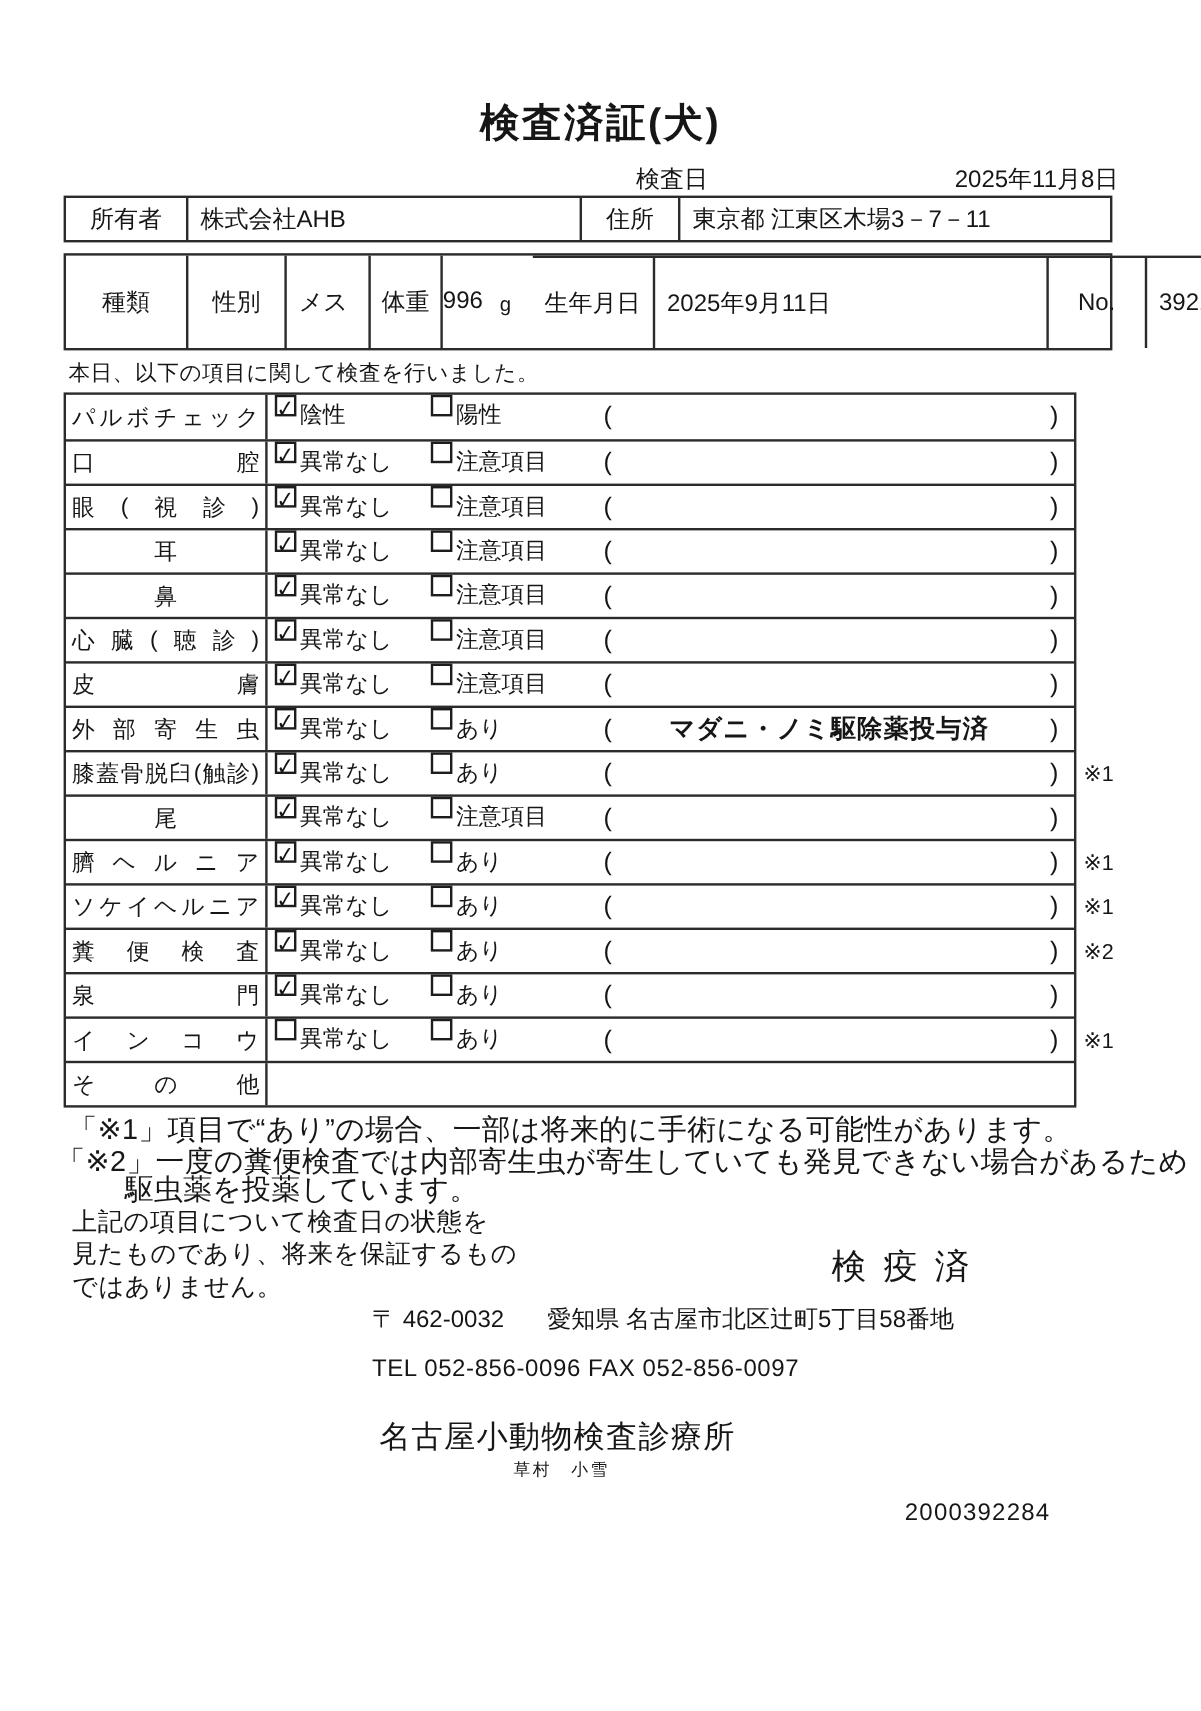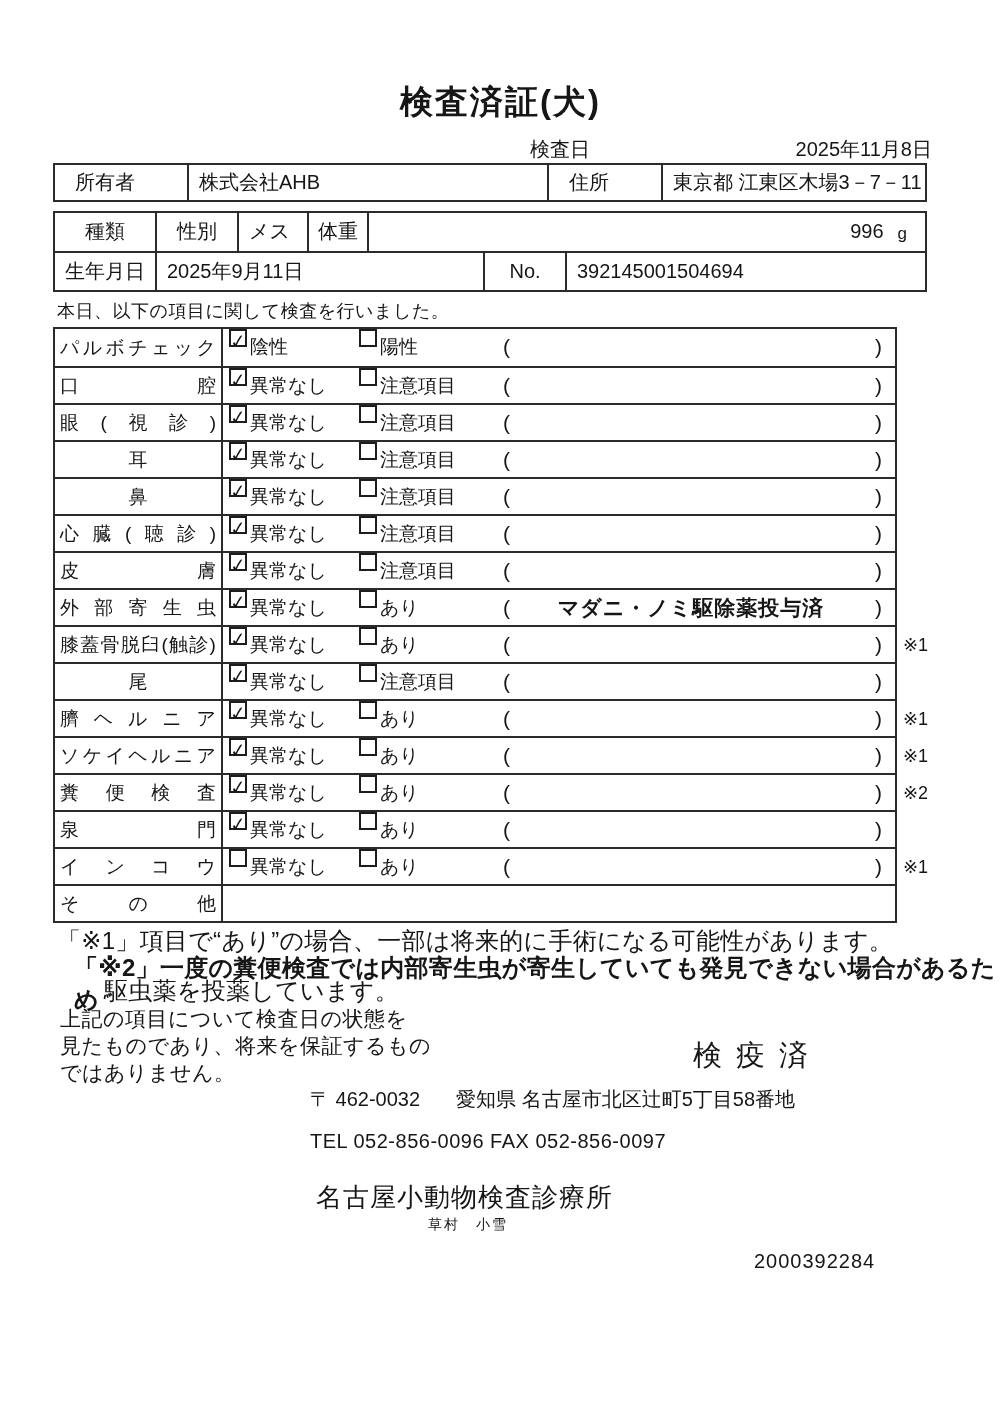--- a/index.html
+++ b/index.html
@@ -14,22 +14,22 @@
   .doc-title{left:0;right:0;top:80px;text-align:center;font-size:33px;font-weight:bold;letter-spacing:2px;}
   .insp-date-label{left:530px;top:136px;font-size:20px;}
   .insp-date-value{top:136px;right:69px;font-size:20px;}
 
   
   .band{border:2px solid #2b2b2b;display:flex;box-sizing:border-box;background:#fff;}
   .band .cell{border-left:2px solid #2b2b2b;display:flex;align-items:center;box-sizing:border-box;font-size:20px;overflow:hidden;white-space:nowrap;}
   .band .cell:first-child{border-left:none;}
   .cell.lab{justify-content:center;}
   .cell.val{padding-left:10px;}
-  .band1{left:53px;top:163px;width:874px;height:39px;gap:32px;}
-  .band2{left:53px;top:211px;width:874px;height:81px;flex-direction:column;}
+  .band1{left:53px;top:163px;width:874px;height:39px;}
+  .band2{left:53px;top:211px;width:874px;height:81px;flex-direction:row;}
   .band2 .brow{display:flex;flex:1;}
   .band2 .brow + .brow{border-top:2px solid #2b2b2b;}
   .w-lab1{width:100px;}
   .w-val1{width:328px;}
   .w-lab2{width:82px;}
   .w-rest{flex:1;}
   .w-sex{width:70px;}
   .w-wlab{width:60px;}
   .weight-cell{flex:1;justify-content:flex-end;padding-right:18px;}
   .weight-unit{font-size:17px;margin-left:14px;margin-top:4px;}
@@ -52,21 +52,21 @@
   .cb2{left:136px;}
   .lbl2{left:157px;}
   .po{left:280px;font-size:21px;}
   .pc{left:652px;font-size:21px;}
   .c-note{left:296px;width:344px;text-align:center;font-size:21px;font-weight:600;letter-spacing:1px;}
   .c-suffix{position:absolute;left:calc(100% + 8px);top:0;line-height:37px;font-size:18px;white-space:nowrap;}
 
   
   .fn{font-size:24px;letter-spacing:.3px;}
   .fn1{left:57px;top:925px;}
-  .fn2{left:74px;top:952px;font-weight:bold;}
+  .fn2{left:47px;top:952px;}
   .fn3{left:104px;top:975px;}
 
   
   .disclaimer{left:60px;top:1005px;font-size:21px;line-height:27px;letter-spacing:.5px;}
   .stamp{left:693px;top:1036px;font-size:29px;letter-spacing:14px;font-weight:500;}
   .addr-line{left:310px;top:1086px;font-size:20px;white-space:nowrap;}
   .addr-line .postal{margin-right:36px;}
   .tel-line{left:310px;top:1130px;font-size:20px;letter-spacing:.5px;white-space:nowrap;}
   .clinic-name{left:316px;top:1180px;font-size:26px;letter-spacing:1px;}
   .vet-name{left:428px;top:1216px;font-size:14px;letter-spacing:2px;}

